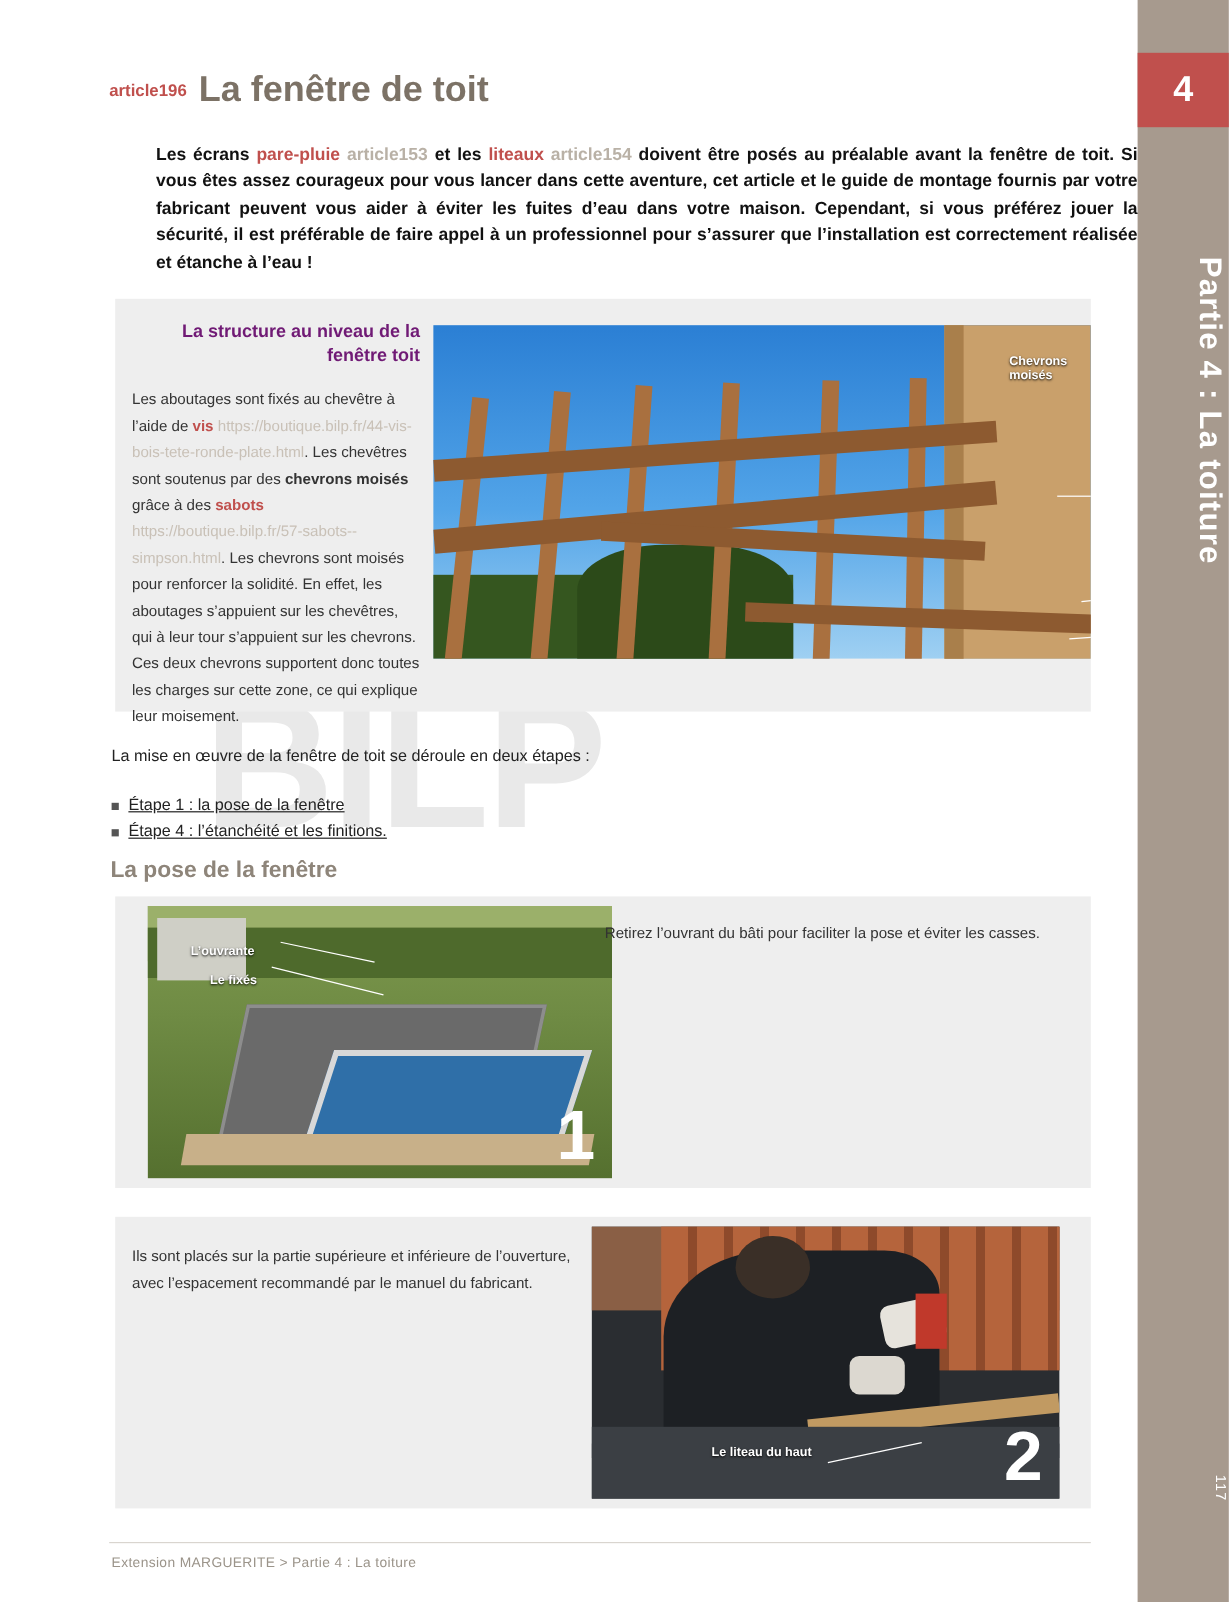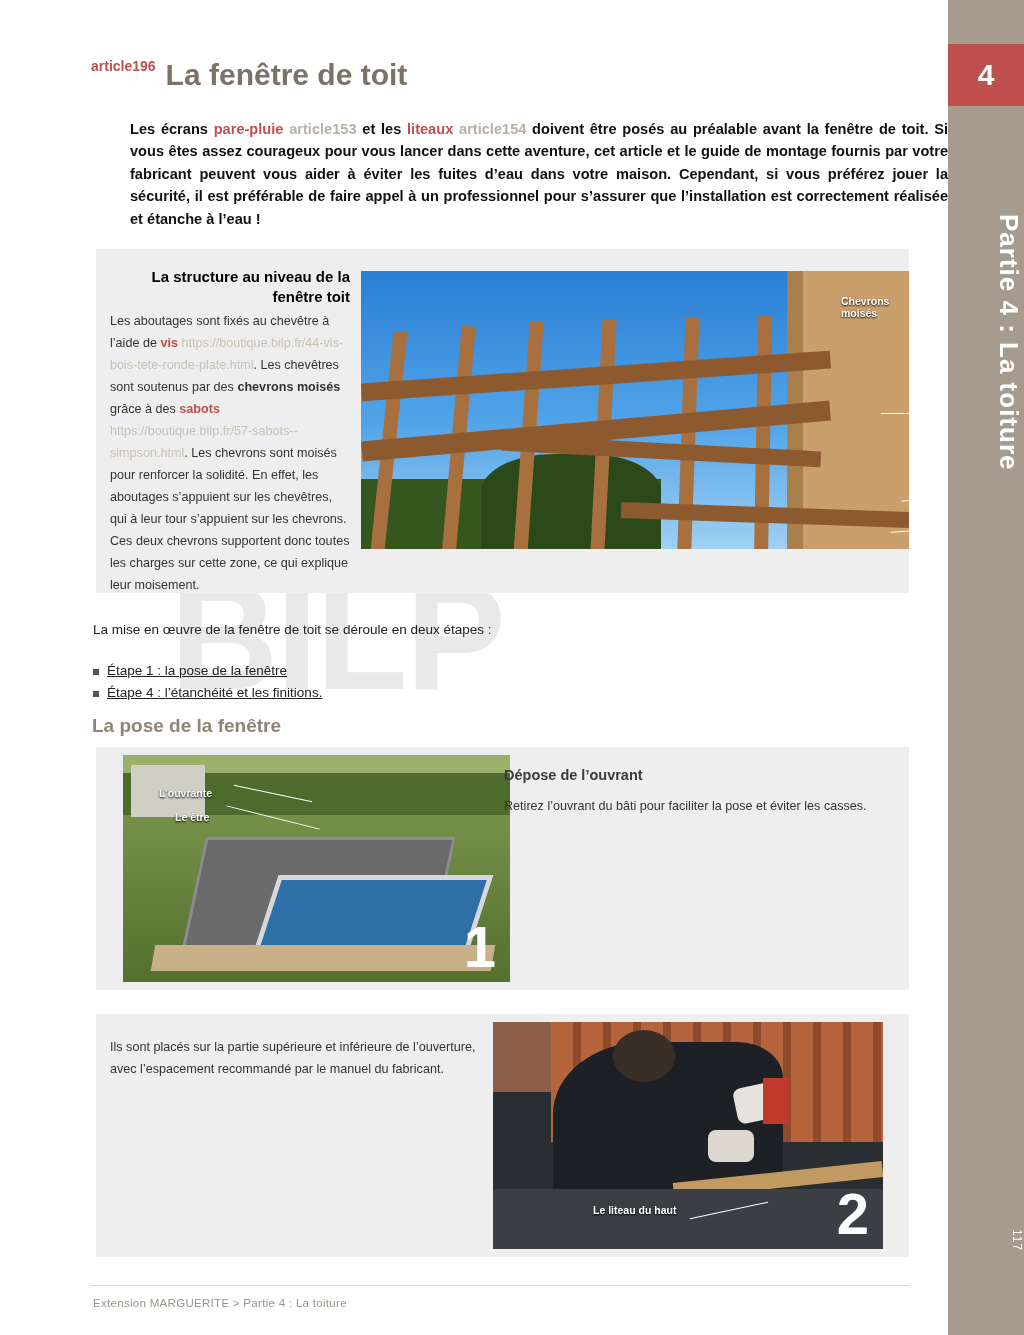--- a/index.html
+++ b/index.html
@@ -50,21 +50,21 @@
     line-height:0.92; letter-spacing:-2px;
     z-index:0; pointer-events:none;
     font-family:"Liberation Sans", sans-serif;
   }
 
   .content { position:relative; z-index:2; }
 
   
   .title-row {
     position:absolute; left:91px; top:58px; width:820px;
-    display:flex; align-items:flex-start; gap:10px;
+    display:flex; align-items:center; gap:10px;
   }
   .article-ref {
     color:#c0504d; font-size:14px; font-weight:bold;
   }
   .page-title {
     font-size:30px; font-weight:bold; color:#7c7266;
   }
 
   
   .intro {
@@ -77,21 +77,21 @@
 
   
   .block1 {
     position:absolute; left:96px; top:249px; width:813px; height:344px;
     background:#eeeeee;
   }
   .block1 .txtcol {
     position:absolute; left:14px; top:18px; width:240px;
   }
   .block1 h3 {
-    margin:0 0 2px 0; font-size:15px; font-weight:bold; color:#000000;
+    margin:0 0 14px 0; font-size:15px; font-weight:bold; color:#701a75;
     text-align:right; line-height:1.35;
   }
   .block1 p {
     margin:0; font-size:12.6px; line-height:1.75; color:#333;
   }
   .block1 .bold { font-weight:bold; }
   .block1 .kw { color:#c0504d; font-weight:bold; }
   .block1 .url { color:#c9c1b7; }
   .block1 .photo {
     position:absolute; left:265px; top:0; width:548px; height:300px;
@@ -258,27 +258,26 @@
       <div class="photo">
         <div class="ph2">
           <div class="sky"></div>
           <div class="hedge"></div>
           <div class="house"></div>
           <div class="win-frame"></div>
           <div class="win-glass"></div>
           <div class="plank"></div>
           <span class="lbl" style="left:36px; top:32px;">L’ouvrante</span>
           <div class="leader" style="left:110px; top:38px; width:80px; transform:rotate(12deg);"></div>
-          <span class="lbl" style="left:52px; top:56px;">Le être</span>
+          <span class="lbl" style="left:52px; top:56px;">Le fixés</span>
           <div class="leader" style="left:102px; top:62px; width:96px; transform:rotate(14deg);"></div>
           <span class="num">1</span>
         </div>
       </div>
       <div class="txt">
-        <h3>Dépose de l’ouvrant</h3>
         <p>Retirez l’ouvrant du bâti pour faciliter la pose et éviter les casses.</p>
       </div>
     </div>
 
     <div class="block3">
       <div class="txt">
         <p>Ils sont placés sur la partie supérieure et inférieure de l’ouverture, avec l’espacement recommandé par le manuel du fabricant.</p>
       </div>
       <div class="photo">
         <div class="ph3">

